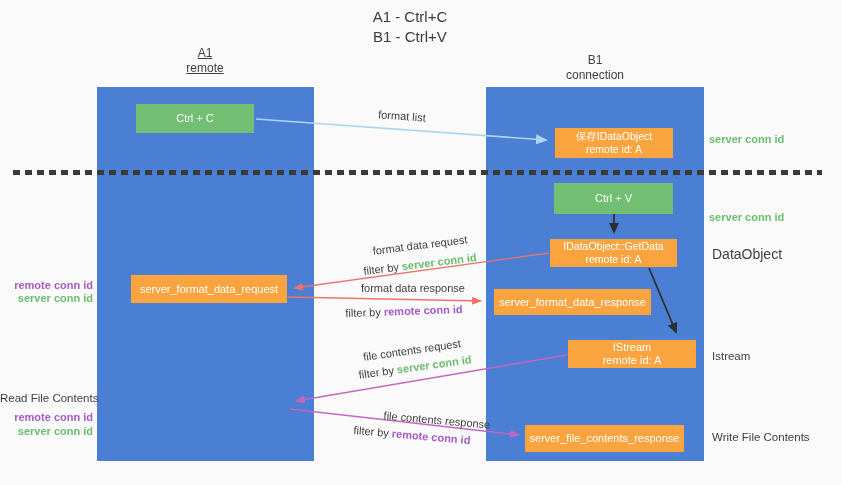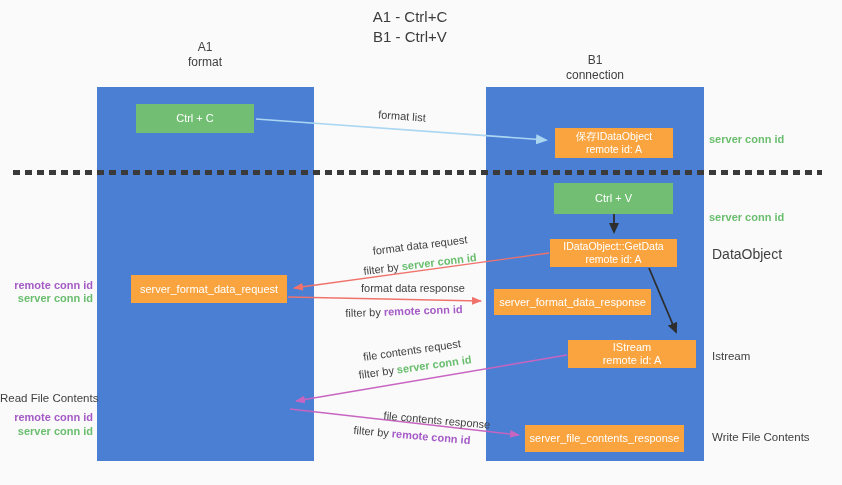--- a/index.html
+++ b/index.html
@@ -43,23 +43,23 @@
 </head>
 <body>
 
 <div class="canvas">
 
   <div class="title">
     <div>A1 - Ctrl+C</div>
     <div>B1 - Ctrl+V</div>
   </div>
 
-  <div class="lane-header" style="left:145px; top:40px; width:120px;">
+  <div class="lane-header" style="left:145px; top:46px; width:120px;text-decoration:underline;">
     <div>A1</div>
-    <div>format</div>
+    <div>remote</div>
   </div>
   <div class="lane-header" style="left:535px; top:53px; width:120px;">
     <div>B1</div>
     <div>connection</div>
   </div>
 
   <div class="lane" style="left:97px; top:87px; width:217px; height:374px;"></div>
   <div class="lane" style="left:486px; top:87px; width:218px; height:374px;"></div>
 
   <svg class="arrows" width="842" height="485">

